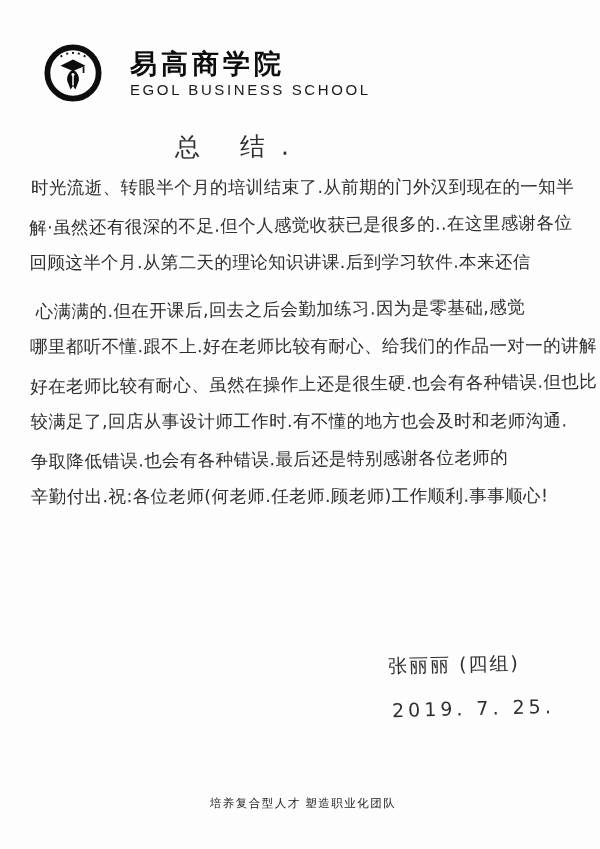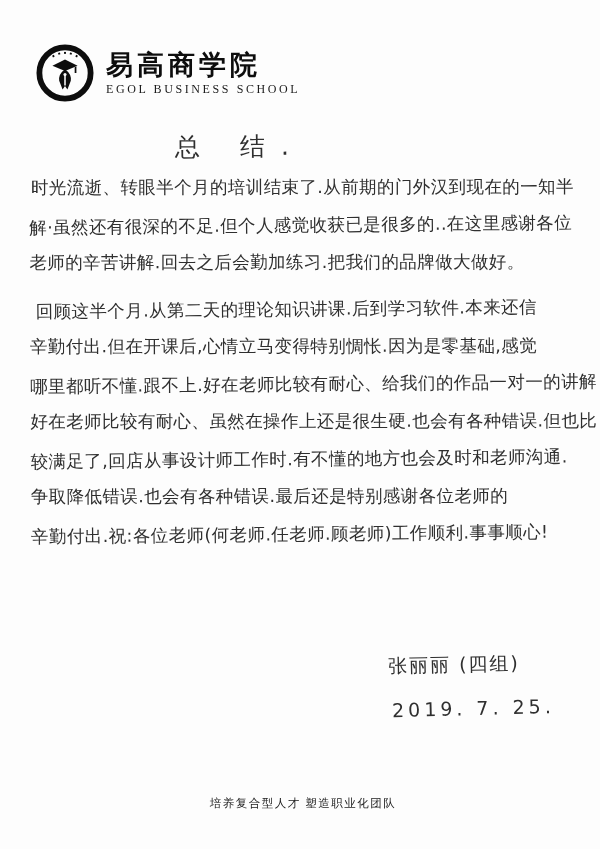--- a/index.html
+++ b/index.html
@@ -6,25 +6,25 @@
   .page{
     position:relative;
     width:600px;height:849px;
     margin:0 auto;
     background:#fdfdfd;
     overflow:hidden;
     font-family:"DejaVu Sans", sans-serif;
     color:#2f2f2f;
   }
   
-  .logo{position:absolute;top:44px;left:36px;display:flex;align-items:center;gap:12px;}
+  .logo{position:absolute;top:44px;left:44px;display:flex;align-items:center;gap:28px;}
   .emblem{width:58px;height:58px;flex:0 0 auto;}
   .logo-text{display:flex;flex-direction:column;line-height:1;}
   .logo-cn{font-size:27px;font-weight:bold;letter-spacing:4px;color:#0d0d0d;}
-  .logo-en{font-size:12px;letter-spacing:2.6px;color:#1a1a1a;margin-top:5px;font-family:Liberation Serif, serif;}
+  .logo-en{font-size:15px;letter-spacing:2.6px;color:#1a1a1a;margin-top:5px;font-family:Liberation Sans, sans-serif;}
   
   .hand{color:#2f2f2f;}
   .doc-title{
     position:absolute;top:130px;left:0;width:480px;
     text-align:center;font-size:25px;letter-spacing:16px;
     transform:rotate(-0.5deg);
   }
   .body-lines{
     position:absolute;top:169px;left:30px;width:548px;
     transform:rotate(-0.35deg);
@@ -81,23 +81,22 @@
       <span class="logo-cn">易高商学院</span>
       <span class="logo-en">EGOL BUSINESS SCHOOL</span>
     </div>
   </div>
 
   <div class="doc-title hand">总 结.</div>
 
   <div class="body-lines hand">
     <div class="hand-line">时光流逝、转眼半个月的培训结束了.从前期的门外汉到现在的一知半</div>
     <div class="hand-line">解·虽然还有很深的不足.但个人感觉收获已是很多的..在这里感谢各位</div>
-    <div class="hand-line">老师的辛苦讲解.回去之后会勤加练习.把我们的品牌做大做好。</div>
     <div class="hand-line">回顾这半个月.从第二天的理论知识讲课.后到学习软件.本来还信</div>
-    <div class="hand-line">辛勤付出.但在开课后,心情立马变得特别惆怅.因为是零基础,感觉</div>
+    <div class="hand-line">心满满的.但在开课后,回去之后会勤加练习.因为是零基础,感觉</div>
     <div class="hand-line">哪里都听不懂.跟不上.好在老师比较有耐心、给我们的作品一对一的讲解</div>
     <div class="hand-line">好在老师比较有耐心、虽然在操作上还是很生硬.也会有各种错误.但也比</div>
     <div class="hand-line">较满足了,回店从事设计师工作时.有不懂的地方也会及时和老师沟通.</div>
     <div class="hand-line">争取降低错误.也会有各种错误.最后还是特别感谢各位老师的</div>
     <div class="hand-line">辛勤付出.祝:各位老师(何老师.任老师.顾老师)工作顺利.事事顺心!</div>
   </div>
 
   <div class="sig-name hand">张丽丽 (四组)</div>
   <div class="sig-date hand">2019. 7. 25.</div>
 

